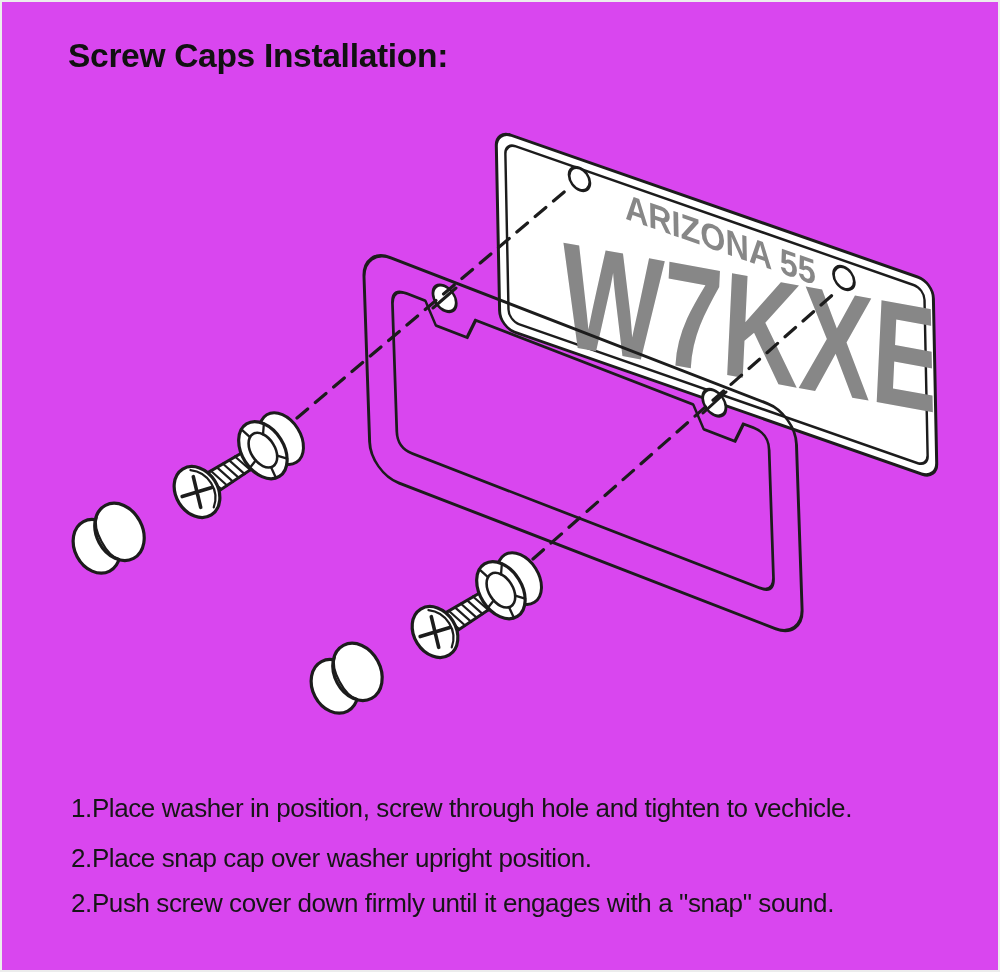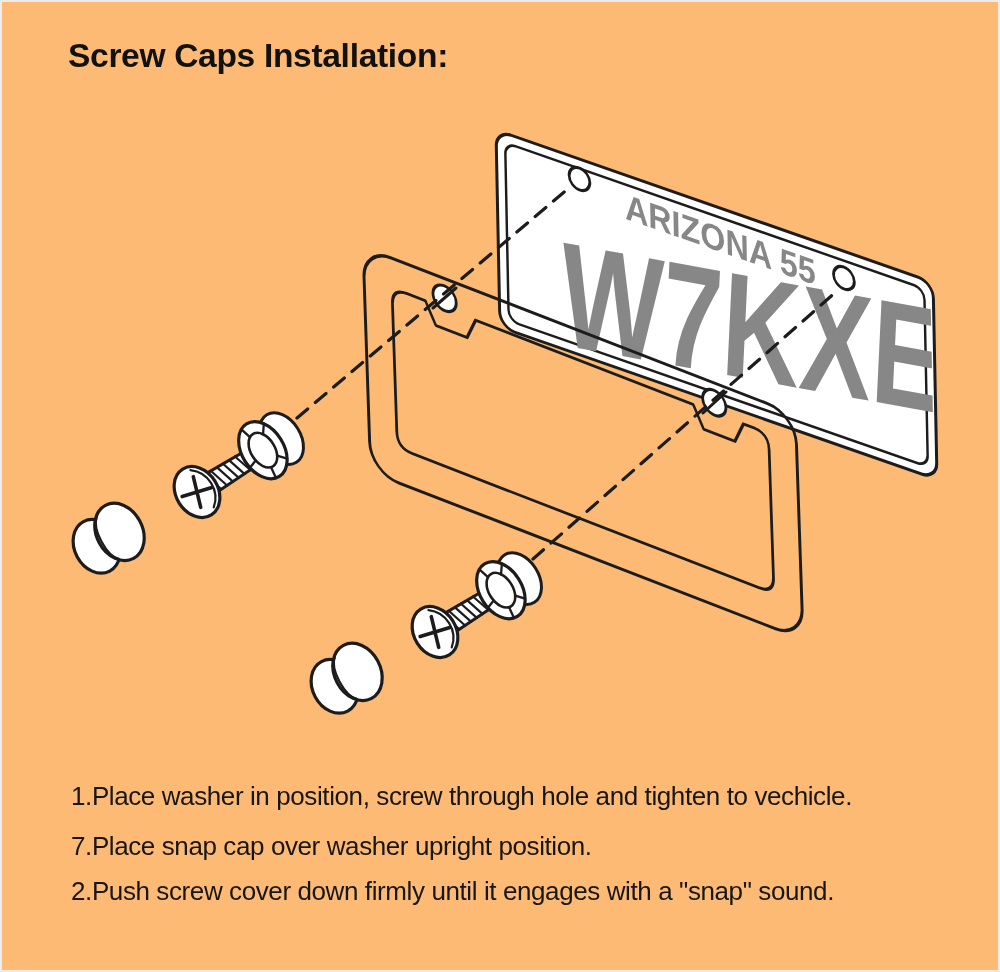--- a/index.html
+++ b/index.html
@@ -1,33 +1,33 @@
 <!DOCTYPE html>
 <html><head>
 <meta charset="utf-8">
 <style>
   html,body{margin:0;padding:0;background:#ffffff;}
   .page{
     position:relative;
     width:1000px;height:972px;
-    background:#fdba74;
+    background:#d946ef;
     font-family:"Liberation Sans", sans-serif;
     overflow:hidden;
     box-shadow: inset 0 0 0 2px #ececec;
   }
   .title{
     position:absolute;left:68px;top:37px;
     font-size:33.5px;font-weight:bold;color:#111;
     letter-spacing:-0.3px;white-space:nowrap;
   }
   .diagram{position:absolute;left:0;top:0;}
   .instructions{position:absolute;left:0;top:0;width:1000px;}
   .step{
     position:absolute;left:71px;
-    font-size:26px;color:#161616;letter-spacing:-0.4px;white-space:nowrap;
+    font-size:26px;color:#161616;letter-spacing:-0.4px;white-space:nowrap;margin-top:12px;
   }
   .step1{top:781px;}
   .step2{top:831px;}
   .step3{top:876px;}
 </style>
 </head>
 <body>
 
 <div class="page">
 
@@ -94,17 +94,17 @@
     <g>
       <use href="#screwset"></use>
     </g>
     <g>
       <use href="#screwset" transform="translate(238,140)"></use>
     </g>
   </svg>
 
   <div class="instructions">
     <div class="step step1">1.Place washer in position, screw through hole and tighten to vechicle.</div>
-    <div class="step step2">7.Place snap cap over washer upright position.</div>
+    <div class="step step2">2.Place snap cap over washer upright position.</div>
     <div class="step step3">2.Push screw cover down firmly until it engages with a "snap" sound.</div>
   </div>
 
 </div>
 
 </body></html>

